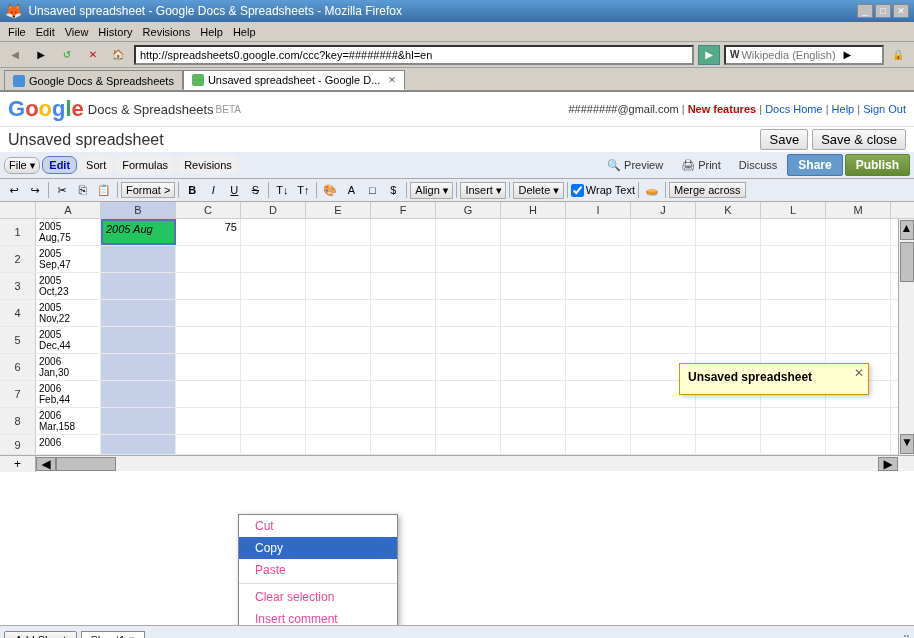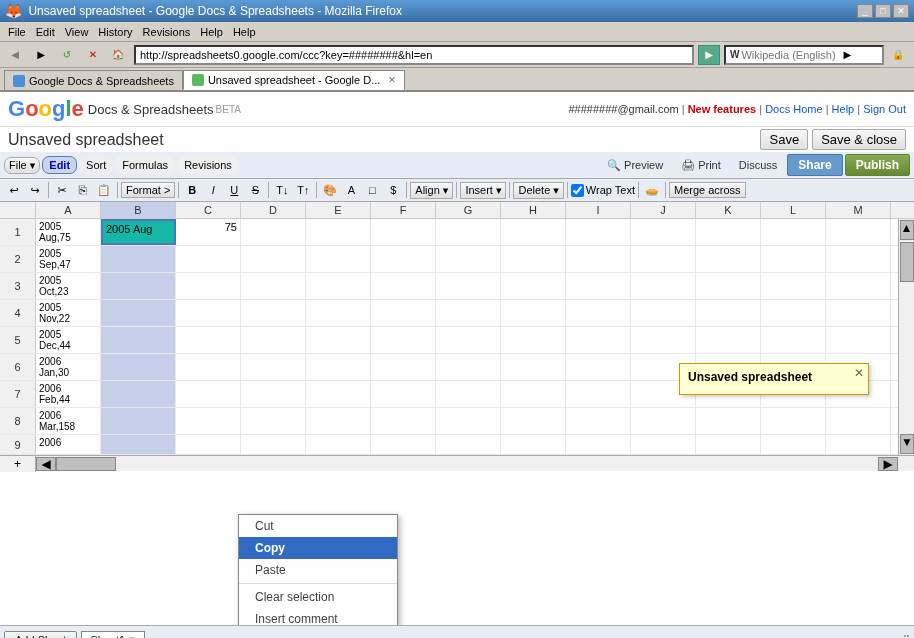--- a/index.html
+++ b/index.html
@@ -199,40 +199,40 @@
       cursor: pointer;
       display: flex; align-items: center; justify-content: center;
     }
     .cell {
       border-right: 1px solid #e8e8e8;
       font-size: 11px;
       padding: 2px 3px;
       overflow: hidden;
       white-space: nowrap;
     }
-    .cell.selected { background: #14b8a6; border: 2px solid #5570b8; }
+    .cell.selected { background: #22c55e; border: 2px solid #5570b8; font-style: italic; }
 
     
     .context-menu {
       position: absolute;
       top: 295px;
       left: 238px;
       background: white;
       border: 1px solid #888;
       box-shadow: 2px 2px 6px rgba(0,0,0,0.3);
       z-index: 100;
       min-width: 160px;
     }
     .ctx-item {
       padding: 4px 16px;
       font-size: 12px;
       cursor: pointer;
-      color: #404040;
-    }
-    .ctx-item:hover, .ctx-item.highlighted { background: #316ac5; color: white; font-weight: bold; }
+      color: #ec4899;
+    }
+    .ctx-item:hover, .ctx-item.highlighted { background: #316ac5; color: white; }
     .ctx-sep { height: 1px; background: #ddd; margin: 2px 0; }
 
     
     .tooltip-box {
       position: absolute;
       bottom: 60px;
       right: 45px;
       width: 190px;
       background: #ffffd0;
       border: 1px solid #cc9900;

